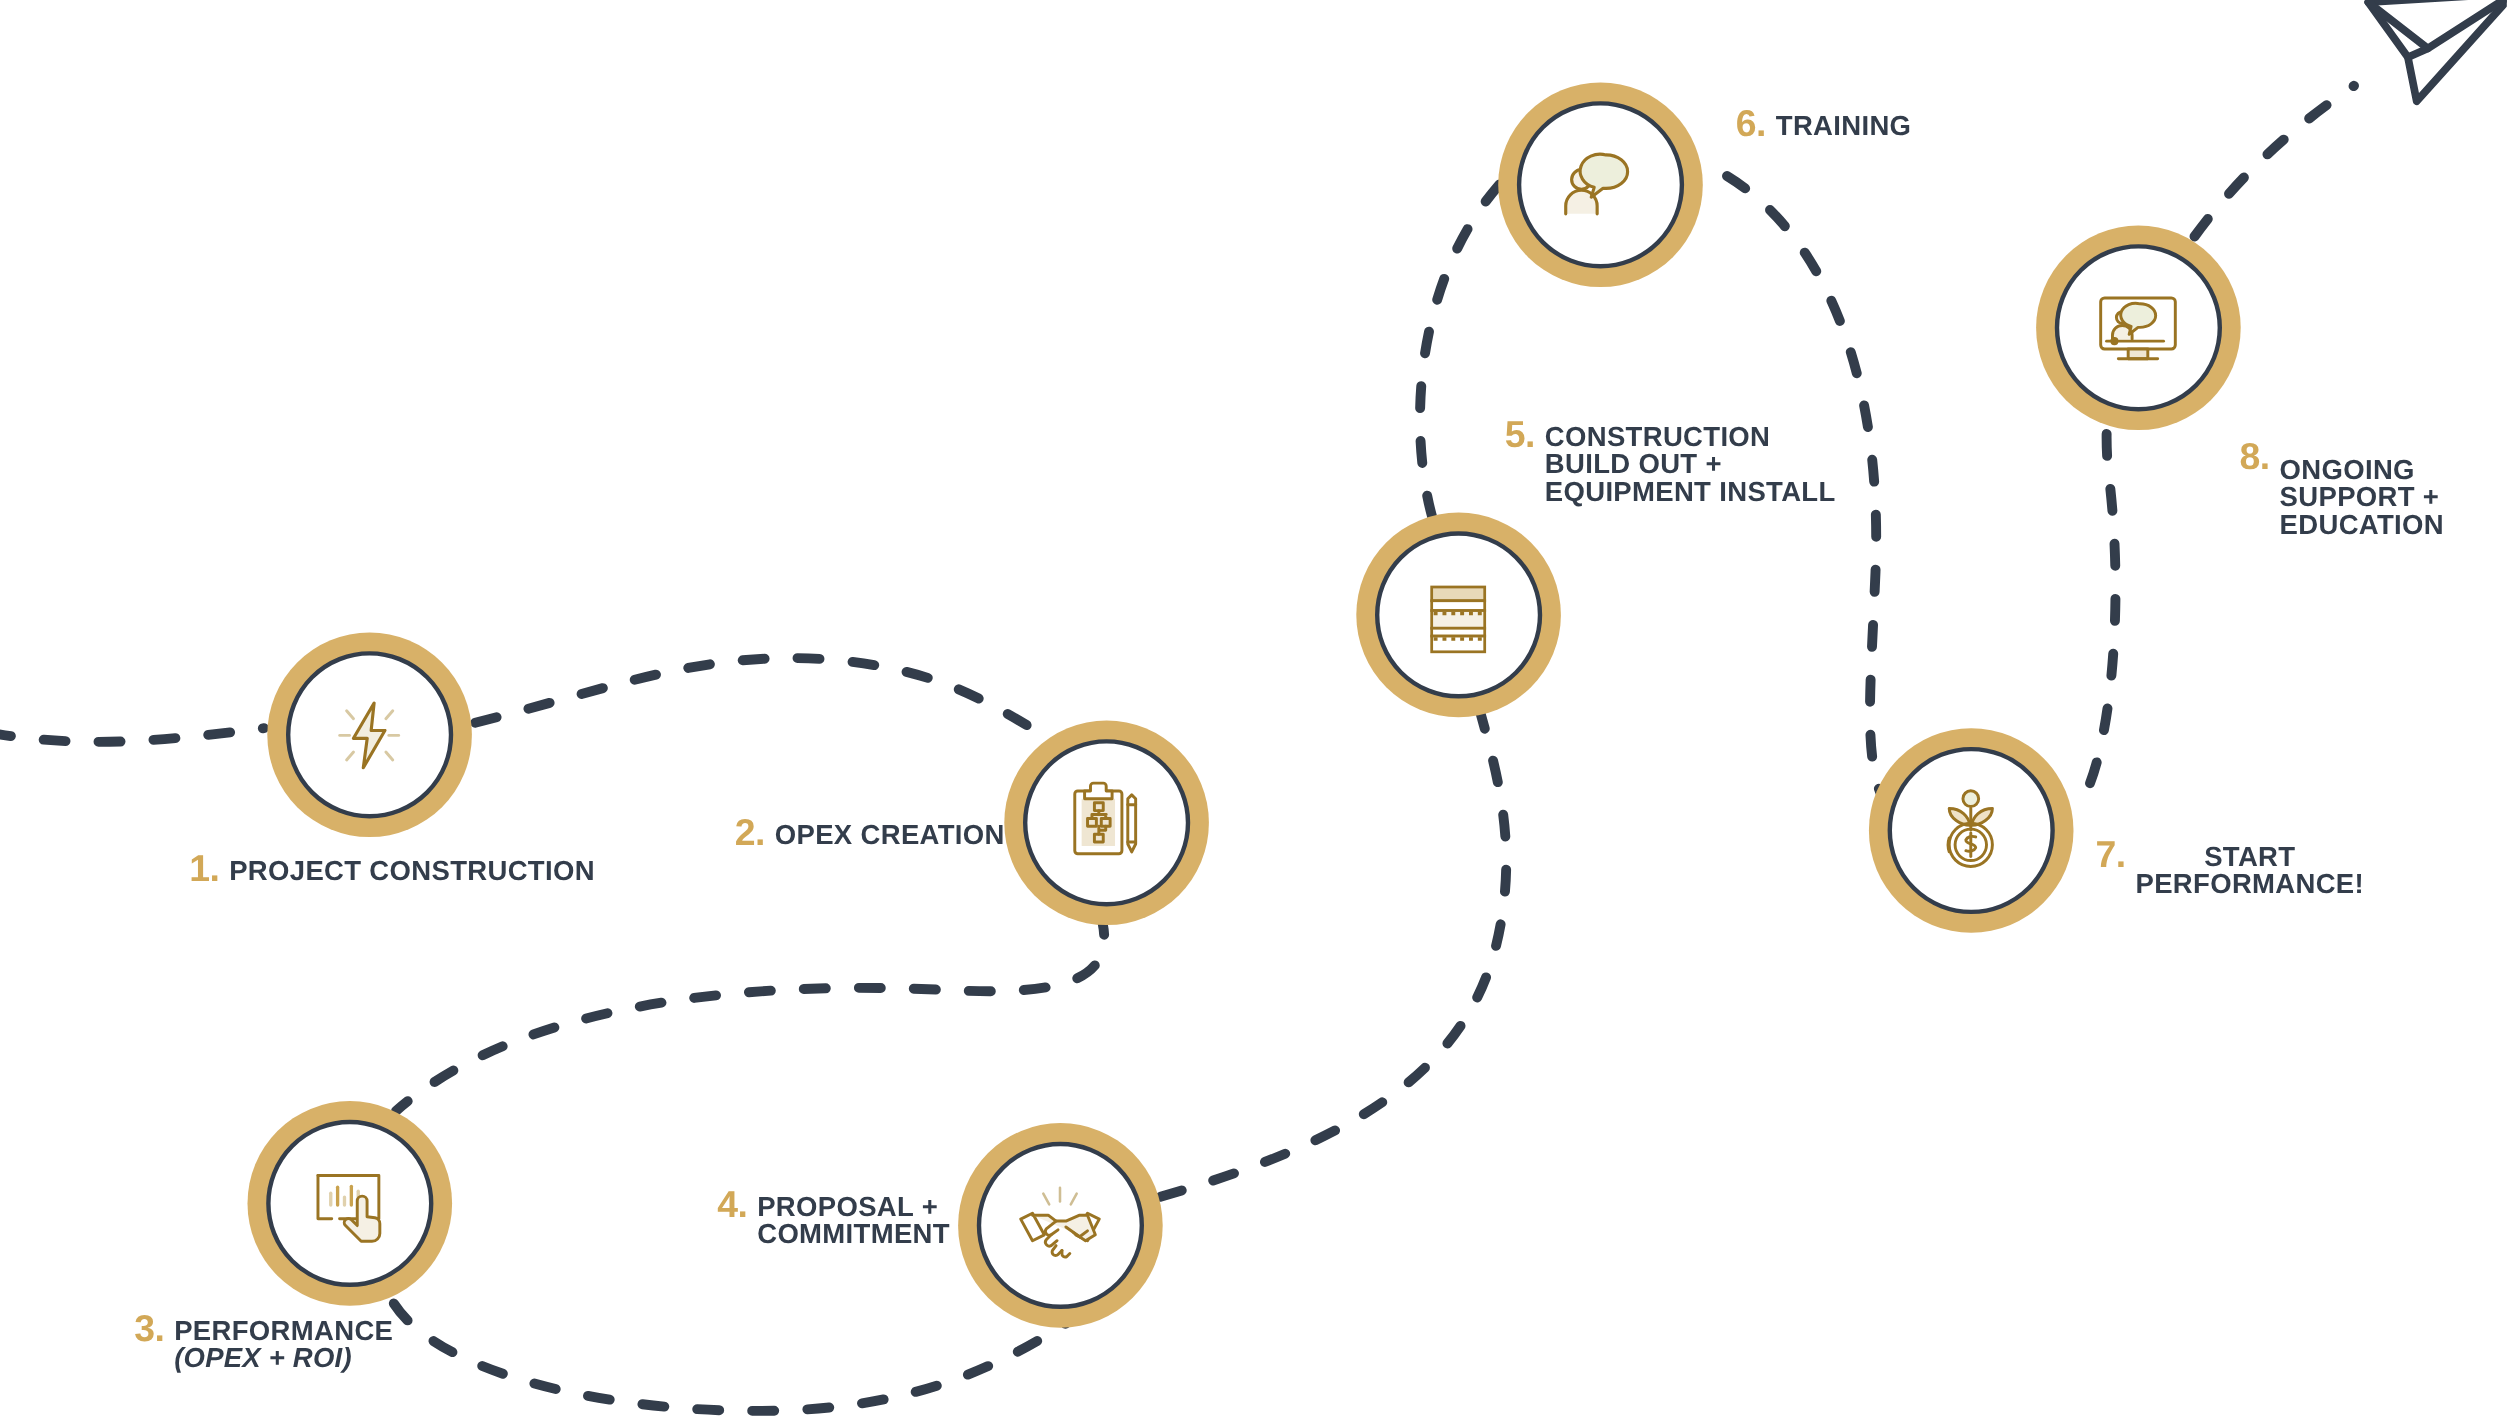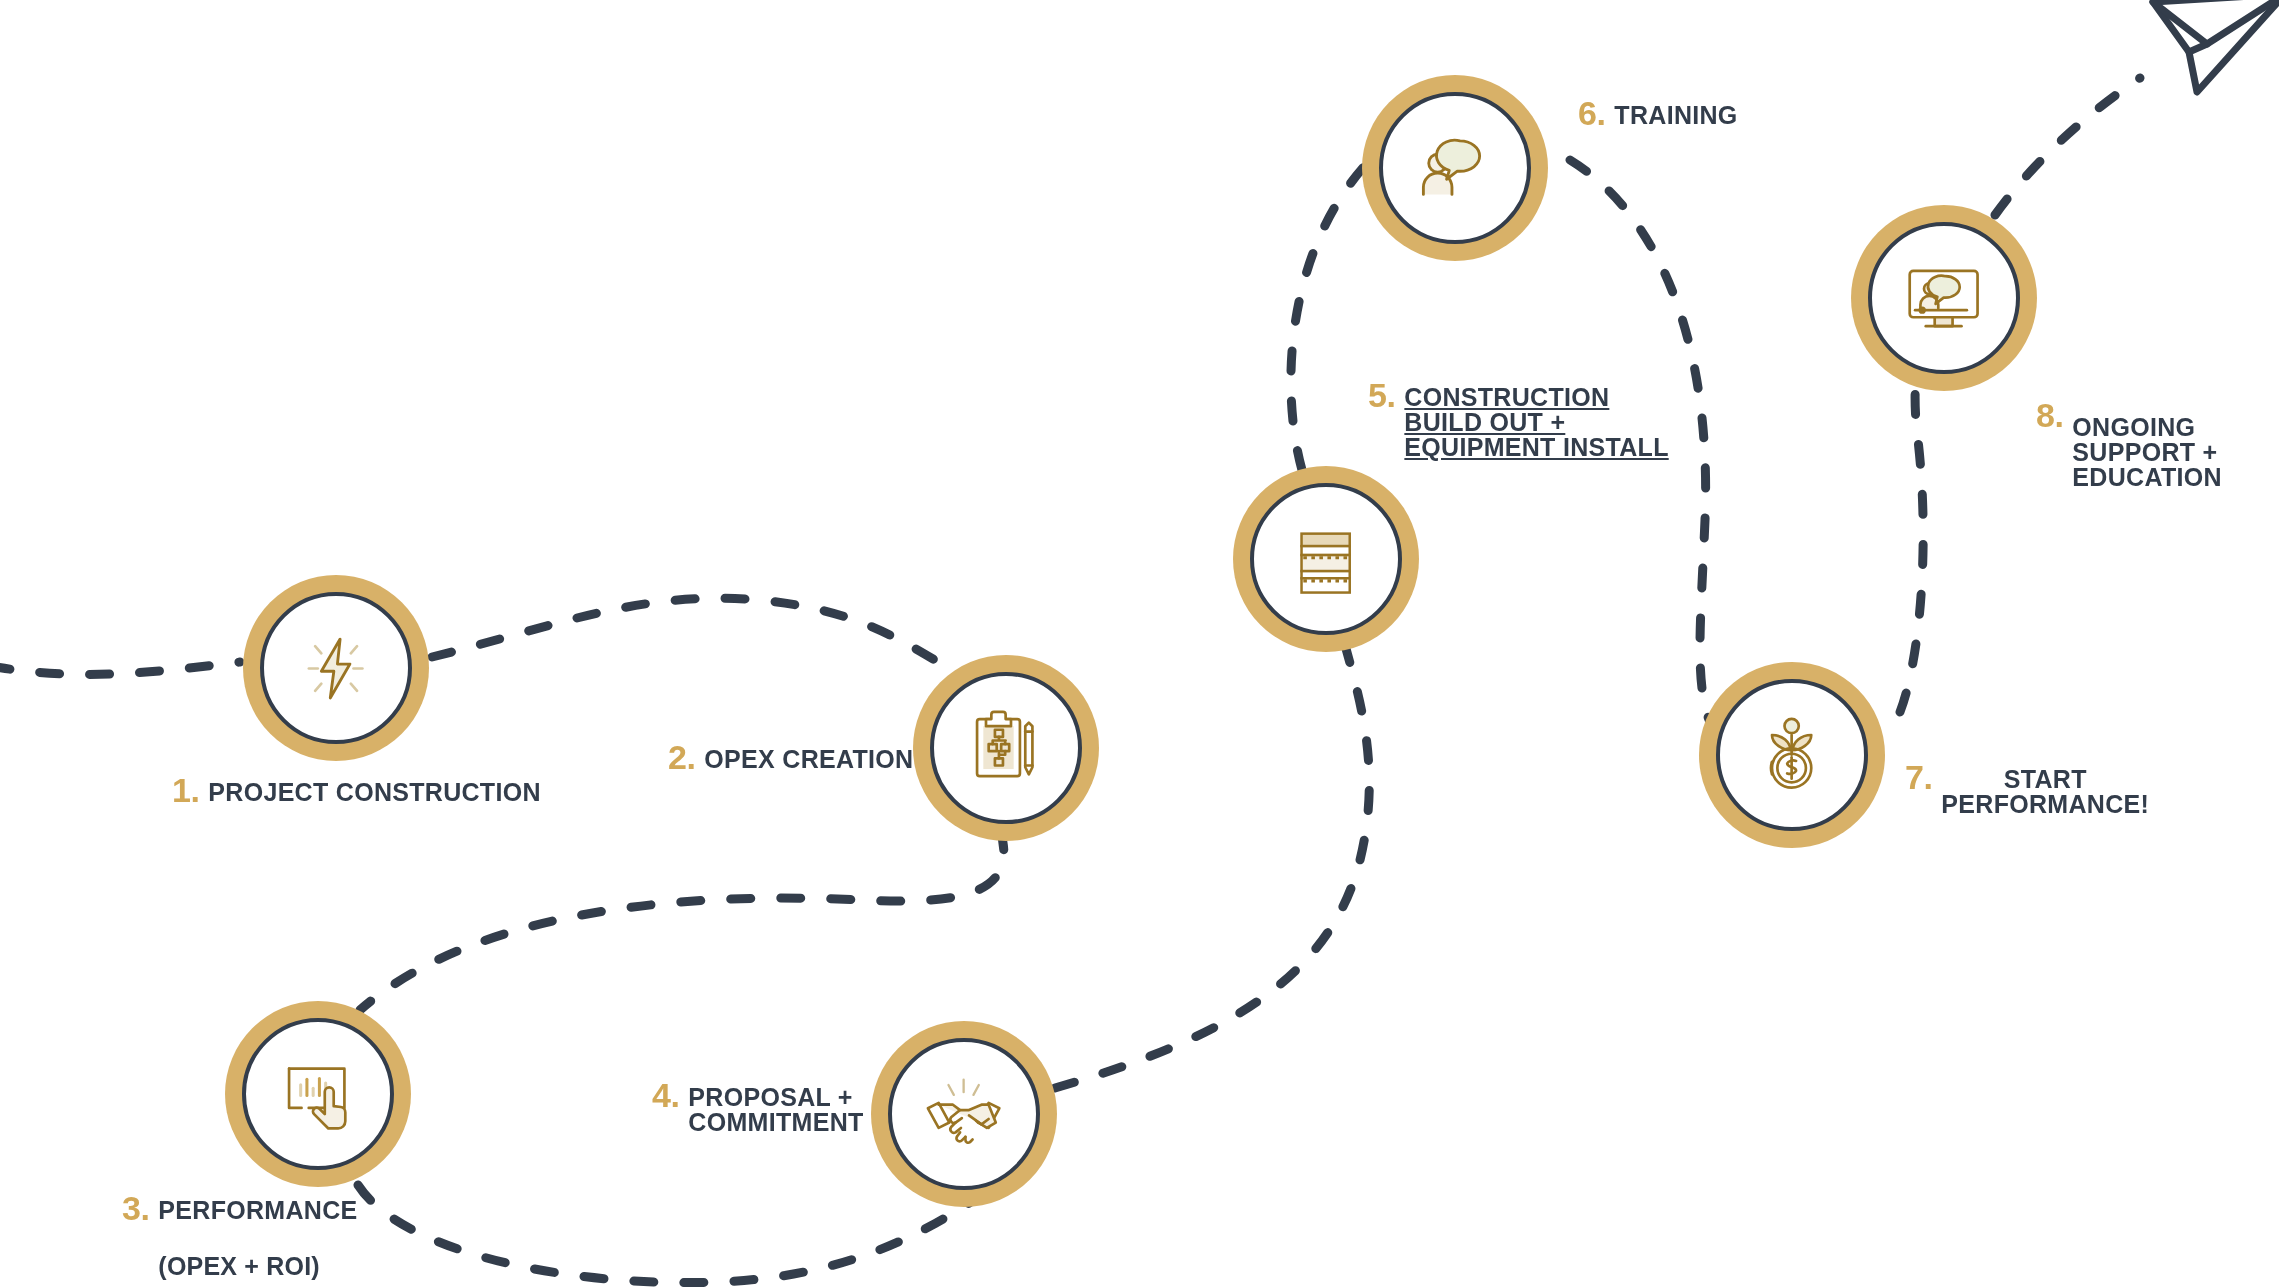--- a/index.html
+++ b/index.html
@@ -66,23 +66,23 @@
     color: #333D4B;
     font-size: 25px;
     font-weight: bold;
     line-height: 25px;
     letter-spacing: 0.3px;
     padding-top: 5px;
     font-family: "Liberation Sans", sans-serif;
   }
   .label-text .sub {
     display: block;
+    font-style: italic;
     font-weight: bold;
     letter-spacing: 0.2px;
-    margin-top: 31px;
   }
   .plane {
     position: absolute;
   }
 </style>
 </head>
 <body>
 
 <div id="stage">
 
@@ -220,21 +220,21 @@
           <g stroke="#9A7423" stroke-width="3.6" stroke-dasharray="4 5" stroke-linecap="butt">
             <line x1="25" y1="49" x2="75" y2="49"></line>
             <line x1="25" y1="75" x2="75" y2="75"></line>
           </g>
         </g>
       </svg>
     </div>
   </div>
   <div class="label" style="left:1368px; top:380px;">
     <span class="label-num">5.</span>
-    <span class="label-text" style="white-space: pre; text-decoration: underline;">CONSTRUCTION
+    <span class="label-text" style="white-space: pre;">CONSTRUCTION
 BUILD OUT +
 EQUIPMENT INSTALL</span>
   </div>
 
   <div class="node" style="left:1362px; top:75px; width:186px; height:186px;">
     <div class="node-inner">
       <svg class="node-icon" viewBox="0 0 100 100">
         <g stroke="#9A7423" stroke-width="3.2" fill="none" stroke-linejoin="round" stroke-linecap="round">
           <circle cx="31" cy="45" r="10" fill="#F5F0E4"></circle>
           <path d="M15 80 v-8 a16 16 0 0 1 32 0 v8" fill="#F5F0E4"></path>

